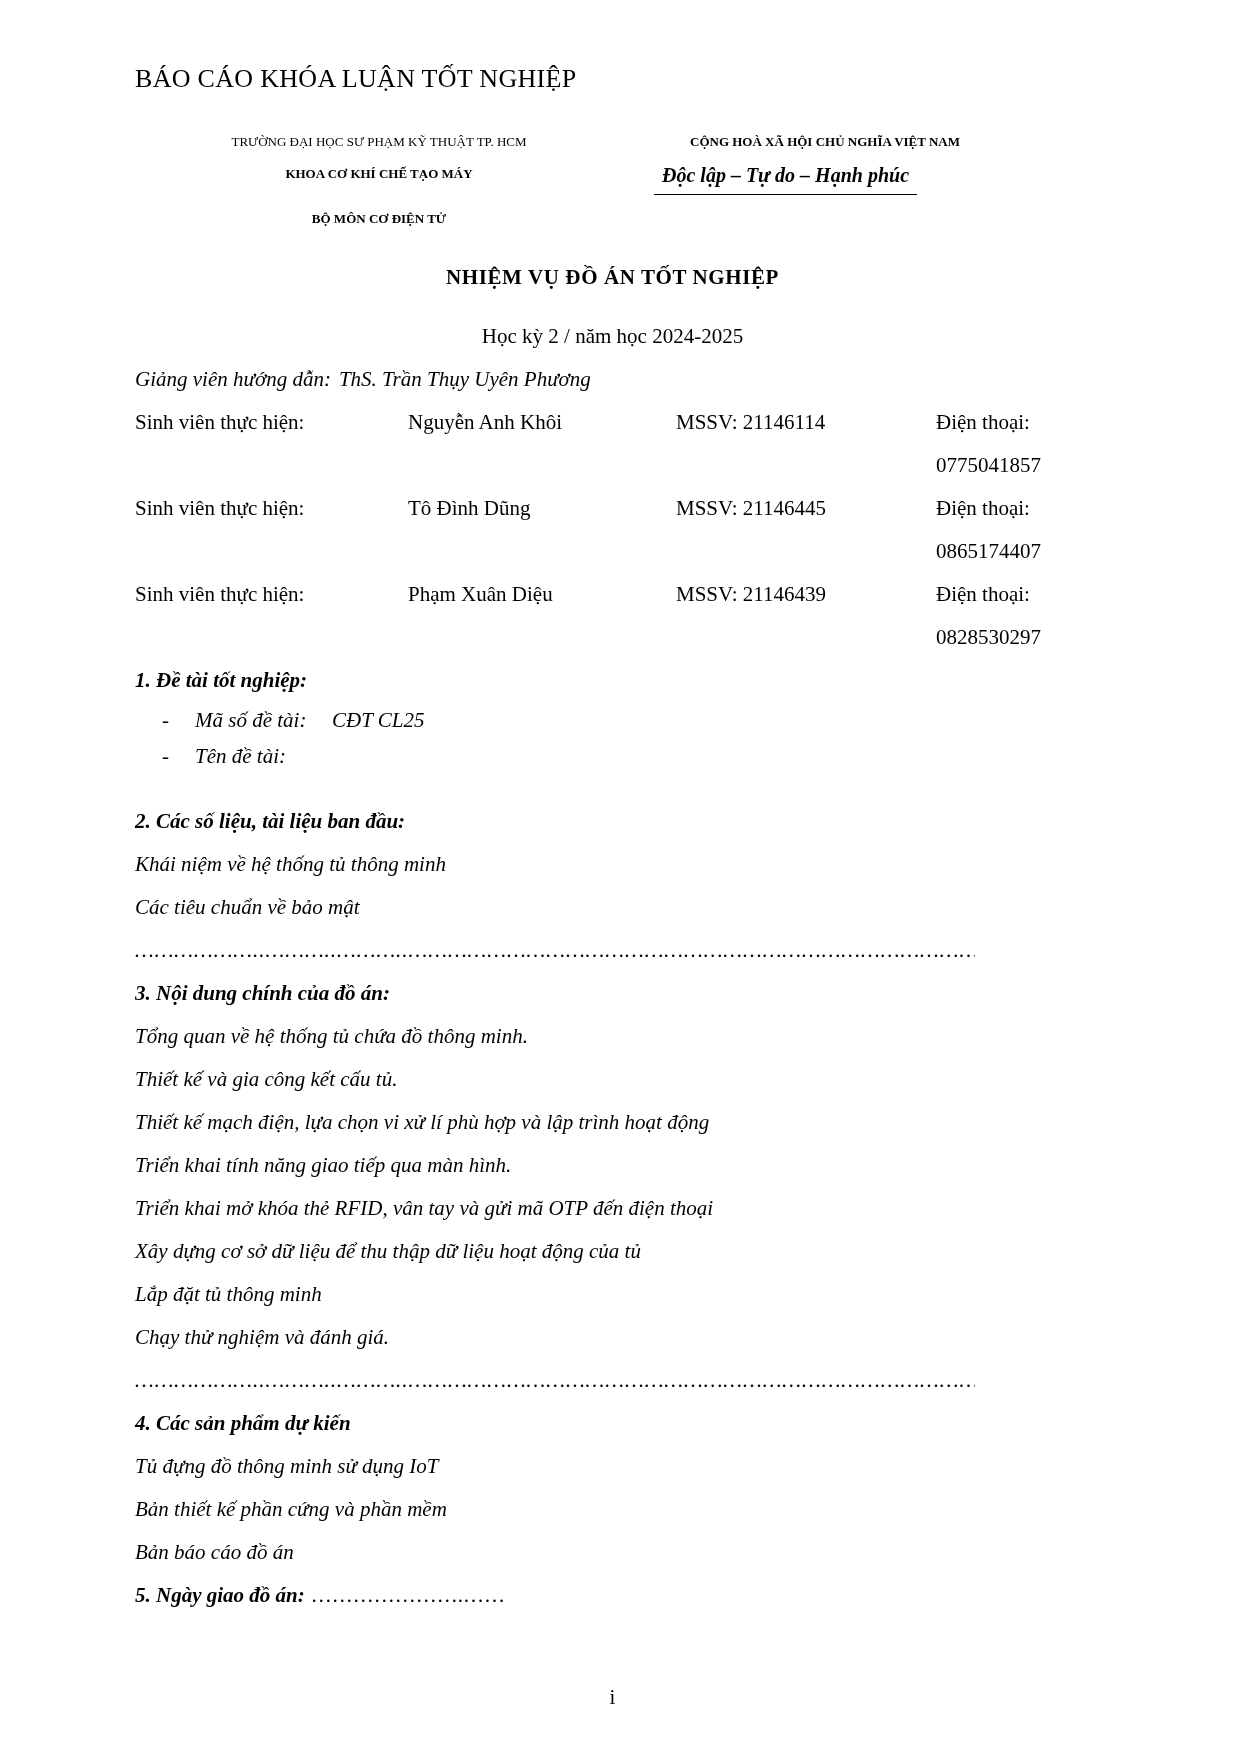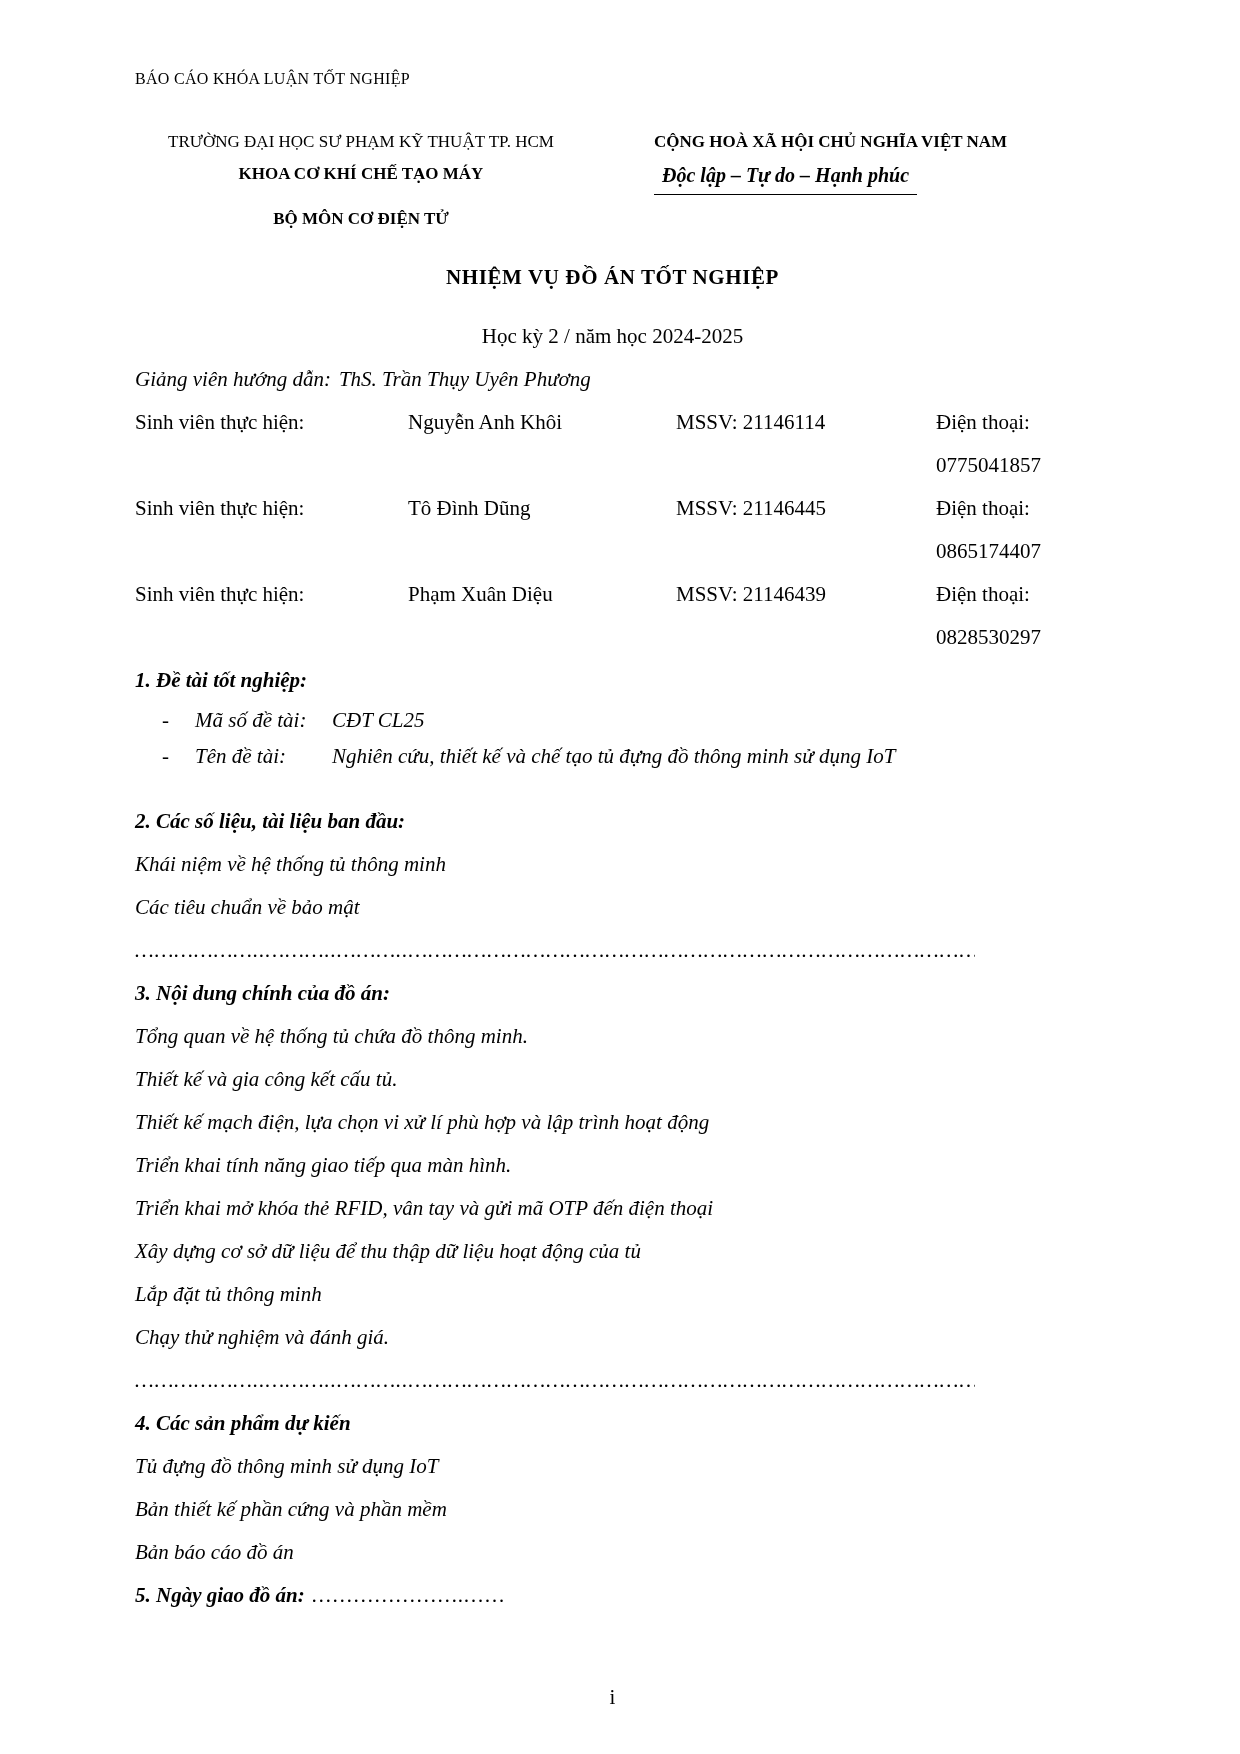--- a/index.html
+++ b/index.html
@@ -2,25 +2,25 @@
 <html><head>
 <meta charset="utf-8">
 <style>
   html, body { margin: 0; padding: 0; background: #ffffff; }
   body { font-family: "Liberation Serif", serif; color: #000; }
   .page {
     width: 1240px; height: 1754px; position: relative;
     padding: 66px 150px 0 135px; box-sizing: border-box;
     background: #ffffff; overflow: hidden;
   }
-  .running-header { font-size: 16px; line-height: 26px; margin-bottom: 34px; letter-spacing: 0.3px; }
+  .running-header { font-size: 26px; line-height: 26px; margin-bottom: 34px; letter-spacing: 0.3px; }
   .org-header { display: flex; justify-content: space-between; align-items: flex-start; }
   .org-left  { width: 452px; text-align: center; }
   .org-right { width: 436px; text-align: left; }
-  .org-line  { font-size: 17px; line-height: 32px; }
+  .org-line  { font-size: 13px; line-height: 32px; margin-left: 36px; }
   .bold { font-weight: bold; }
   .dept { margin-top: 13px; }
   .motto-wrap { line-height: 30px; margin-top: 2px; }
   .motto {
     font-weight: bold; font-style: italic; font-size: 20px;
     border-bottom: 1.5px solid #000; padding: 0 8px 4px; display: inline-block;
   }
   .doc-title {
     font-size: 21px; font-weight: bold; text-align: center;
     margin: 22px 0 0; line-height: 40px; letter-spacing: 0.6px;
@@ -97,21 +97,20 @@
 
   <h2 class="sec-heading">1.  Đề tài tốt nghiệp:</h2>
   <div class="s1-item">
     <span class="dash">-</span>
     <span class="item-label">Mã số đề tài:</span>
     <span class="item-value">CĐT CL25</span>
   </div>
   <div class="s1-item">
     <span class="dash">-</span>
     <span class="item-label">Tên đề tài:</span>
-    <span class="item-value">Nghiên cứu, thiết kế và chế tạo tủ đựng đồ thông minh sử dụng IoT</span>
   </div>
 
   <h2 class="sec-heading gap-before">2. Các số liệu, tài liệu ban đầu:</h2>
   <p class="line">Khái niệm về hệ thống tủ thông minh</p>
   <p class="line">Các tiêu chuẩn về bảo mật</p>
   <p class="line dots">………………..………..………..………………………………………………………………………………………………</p>
 
   <h2 class="sec-heading">3. Nội dung chính của đồ án:</h2>
   <p class="line">Tổng quan về hệ thống tủ chứa đồ thông minh.</p>
   <p class="line">Thiết kế và gia công kết cấu tủ.</p>

